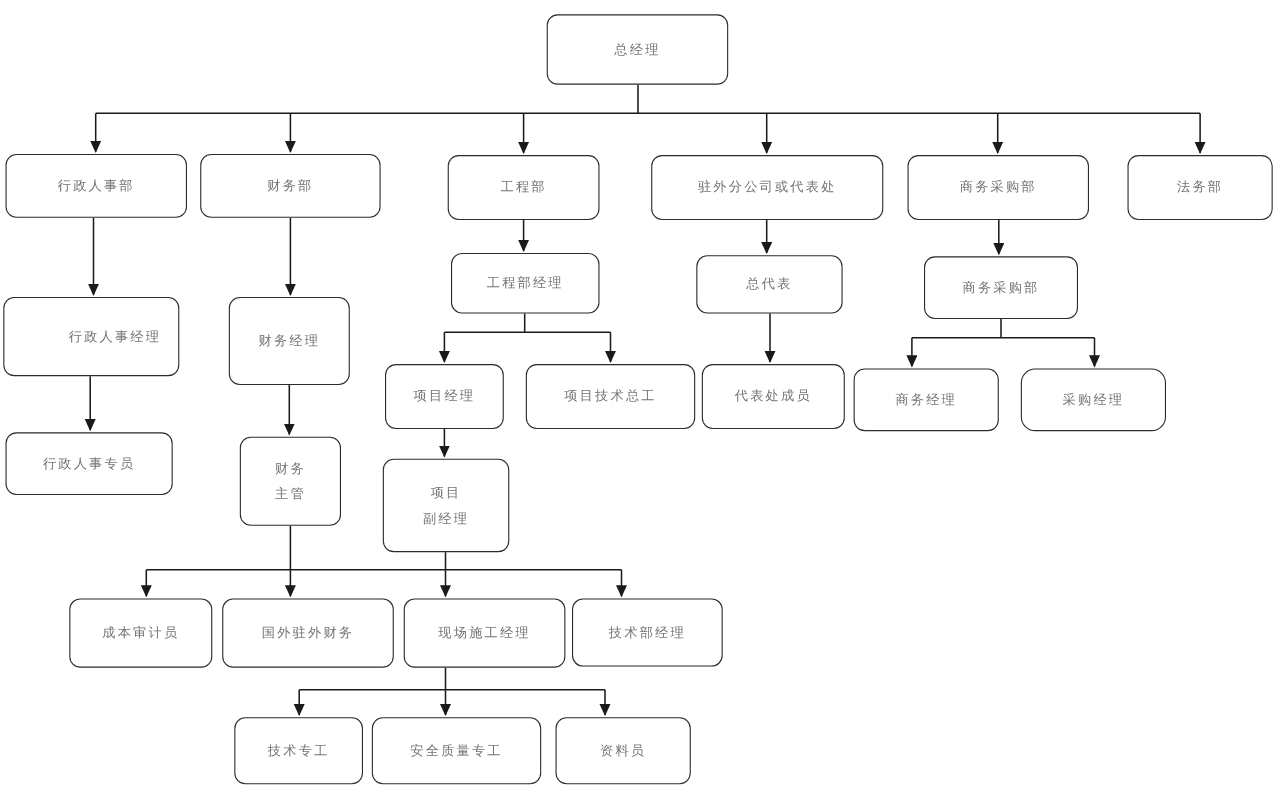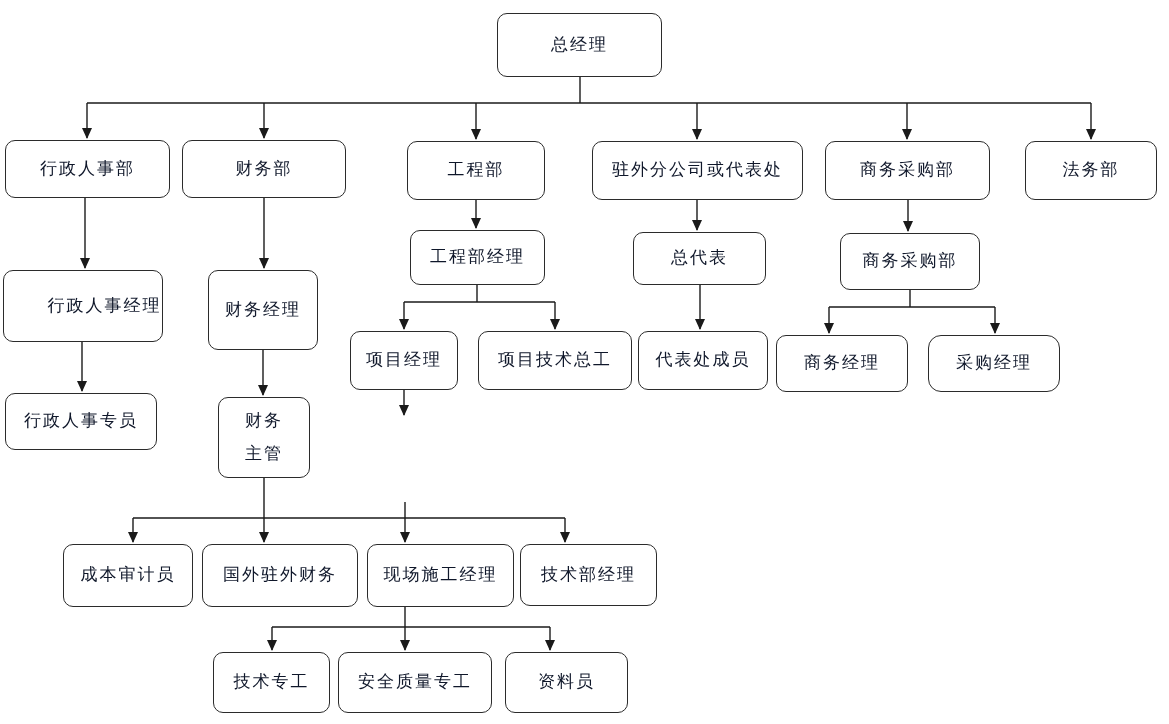--- a/index.html
+++ b/index.html
@@ -25,24 +25,24 @@
   .node {
     position: absolute;
     box-sizing: border-box;
     background: #ffffff;
     border: 1.6px solid #2b2b2b;
     border-radius: 10px;
     display: flex;
     align-items: center;
     justify-content: center;
     text-align: center;
-    font-size: 17px;
+    font-size: 12px;
     letter-spacing: 2px;
     line-height: 1.9;
-    color: #0f172a;
+    color: #737373;
     white-space: pre-line;
     z-index: 2;
   }
 </style>
 </head>
 <body>
 
 <div class="canvas">
 
   <svg class="connector-layer" width="1169" height="724" viewBox="0 0 1169 724" xmlns="http://www.w3.org/2000/svg">
@@ -115,20 +115,22 @@
 
   <div class="node" style="left:5px;   top:393px; width:152px; height:57px;">行政人事专员</div>
   <div class="node" style="left:218px; top:397px; width:92px;  height:81px;">财务
 主管</div>
   <div class="node" style="left:350px; top:331px; width:108px; height:59px;">项目经理</div>
   <div class="node" style="left:478px; top:331px; width:154px; height:59px;">项目技术总工</div>
   <div class="node" style="left:638px; top:331px; width:130px; height:59px;">代表处成员</div>
   <div class="node" style="left:776px; top:335px; width:132px; height:57px;">商务经理</div>
   <div class="node" style="left:928px; top:335px; width:132px; height:57px;border-radius:13px;">采购经理</div>
 
+  <div class="node" style="left:348px; top:417px; width:115px; height:85px;">项目
+副经理</div>
 
   <div class="node" style="left:63px;  top:544px; width:130px; height:63px;">成本审计员</div>
   <div class="node" style="left:202px; top:544px; width:156px; height:63px;">国外驻外财务</div>
   <div class="node" style="left:367px; top:544px; width:147px; height:63px;">现场施工经理</div>
   <div class="node" style="left:520px; top:544px; width:137px; height:62px;">技术部经理</div>
 
   <div class="node" style="left:213px; top:652px; width:117px; height:61px;">技术专工</div>
   <div class="node" style="left:338px; top:652px; width:154px; height:61px;">安全质量专工</div>
   <div class="node" style="left:505px; top:652px; width:123px; height:61px;">资料员</div>
 

